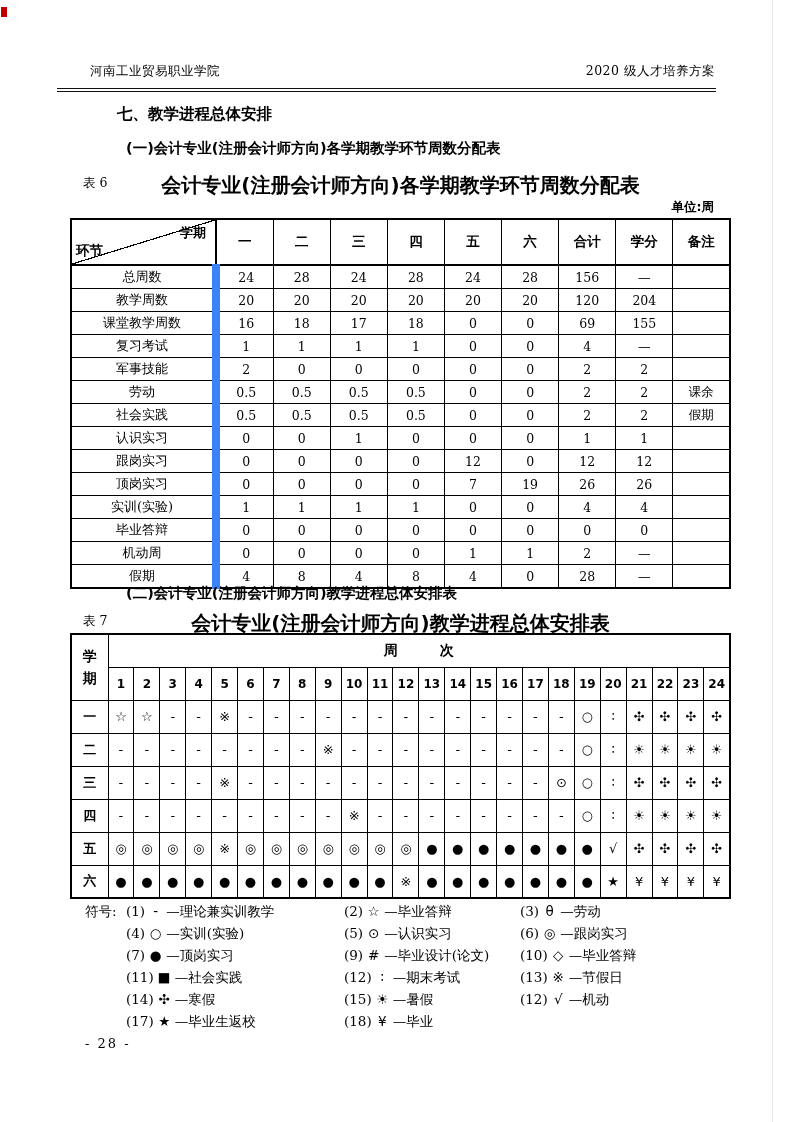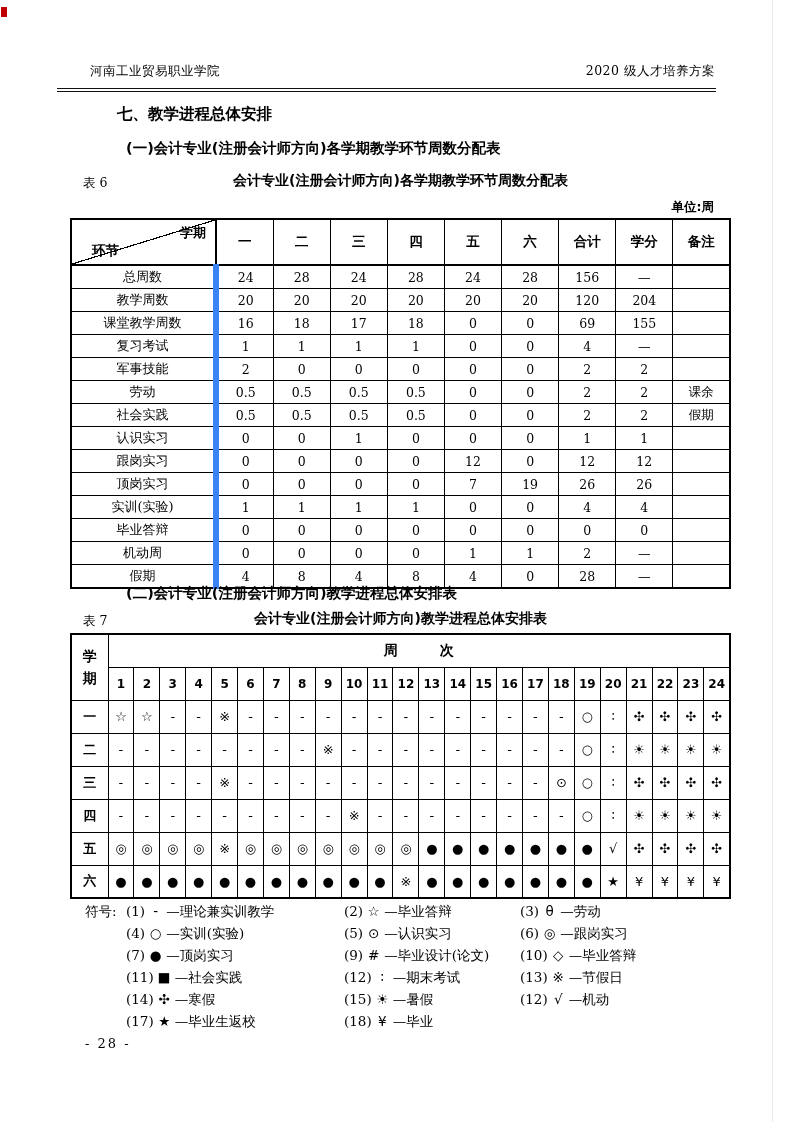--- a/index.html
+++ b/index.html
@@ -12,34 +12,34 @@
   .hdr-left{position:absolute;left:90px;top:63px;font-size:12.5px;letter-spacing:.5px;}
   .hdr-right{position:absolute;right:57px;top:63px;font-size:12.5px;letter-spacing:.5px;}
   .hdr-rule{position:absolute;left:57px;right:56px;top:88px;height:2px;border-top:1px solid #111;border-bottom:1px solid #111;}
   .h1{position:absolute;left:117px;top:104px;font-family:"DejaVu Sans","Liberation Sans",sans-serif;font-weight:bold;font-size:15.5px;}
   .h2{position:absolute;left:126px;font-family:"DejaVu Sans","Liberation Sans",sans-serif;font-weight:bold;font-size:14.5px;}
   .h2a{top:139px;}
   .h2b{top:584px;}
   .tlabel{position:absolute;left:83px;font-size:12.5px;}
   .t6label{top:175px;}
   .t7label{top:613px;}
-  .ttitle{position:absolute;left:70px;width:661px;text-align:center;font-family:"DejaVu Sans","Liberation Sans",sans-serif;font-weight:bold;font-size:14px;}
+  .ttitle{position:absolute;left:70px;width:661px;text-align:center;font-family:"DejaVu Sans","Liberation Sans",sans-serif;font-weight:bold;font-size:20px;}
   .t6title{top:172px;}
   .t7title{top:610px;}
   .unit{position:absolute;right:58px;top:199px;font-family:"DejaVu Sans","Liberation Sans",sans-serif;font-weight:bold;font-size:12.5px;}
   table{border-collapse:collapse;table-layout:fixed;background:#fff;border-radius:32px;}
   .t6{position:absolute;left:70px;top:218px;width:661px;border:2px solid #000;}
   .t6 th,.t6 td{border:1px solid #000;text-align:center;padding:0;overflow:hidden;}
   .t6 thead th{height:44px;font-family:"DejaVu Sans","Liberation Sans",sans-serif;font-weight:bold;font-size:13.5px;border-bottom:2px solid #000;}
   .t6 tbody td{height:22px;font-size:12.5px;}
-  .t6 td.rl{font-size:13px;border-right:6px solid #3b82f6;}
+  .t6 td.rl{font-size:13px;border-right:8px solid #3b82f6;}
   .corner{position:relative;border-right:2px solid #000 !important;
     background:linear-gradient(to bottom right,transparent 49.3%,#000 49.3%,#000 50.7%,transparent 50.7%);}
   .ctop{position:absolute;top:4px;right:9px;font-size:13px;}
-  .cbot{position:absolute;bottom:4px;left:20px;}
+  .cbot{position:absolute;bottom:4px;left:4px;}
   .t7{position:absolute;left:70px;top:633px;width:661px;border:2px solid #000;}
   .t7 th,.t7 td{border:1px solid #000;text-align:center;padding:0;overflow:hidden;}
   .t7 thead tr{height:33px;}
   .t7 tbody tr{height:33px;}
   .sem{font-family:"DejaVu Sans","Liberation Sans",sans-serif;font-weight:bold;font-size:14px;line-height:1.6;word-break:break-all;padding:0 10px !important;}
   .wkhdr{font-family:"DejaVu Sans","Liberation Sans",sans-serif;font-weight:bold;font-size:14px;}
   .t7 th.wk{font-family:"DejaVu Sans","Liberation Sans",sans-serif;font-weight:bold;font-size:12px;}
   .t7 td.rl7{font-family:"DejaVu Sans","Liberation Sans",sans-serif;font-weight:bold;font-size:13px;}
   .t7 td.sym{font-family:"DejaVu Sans","Liberation Sans",sans-serif;font-size:13px;}
   .legend-label{position:absolute;left:85px;top:903px;font-size:13.5px;}

